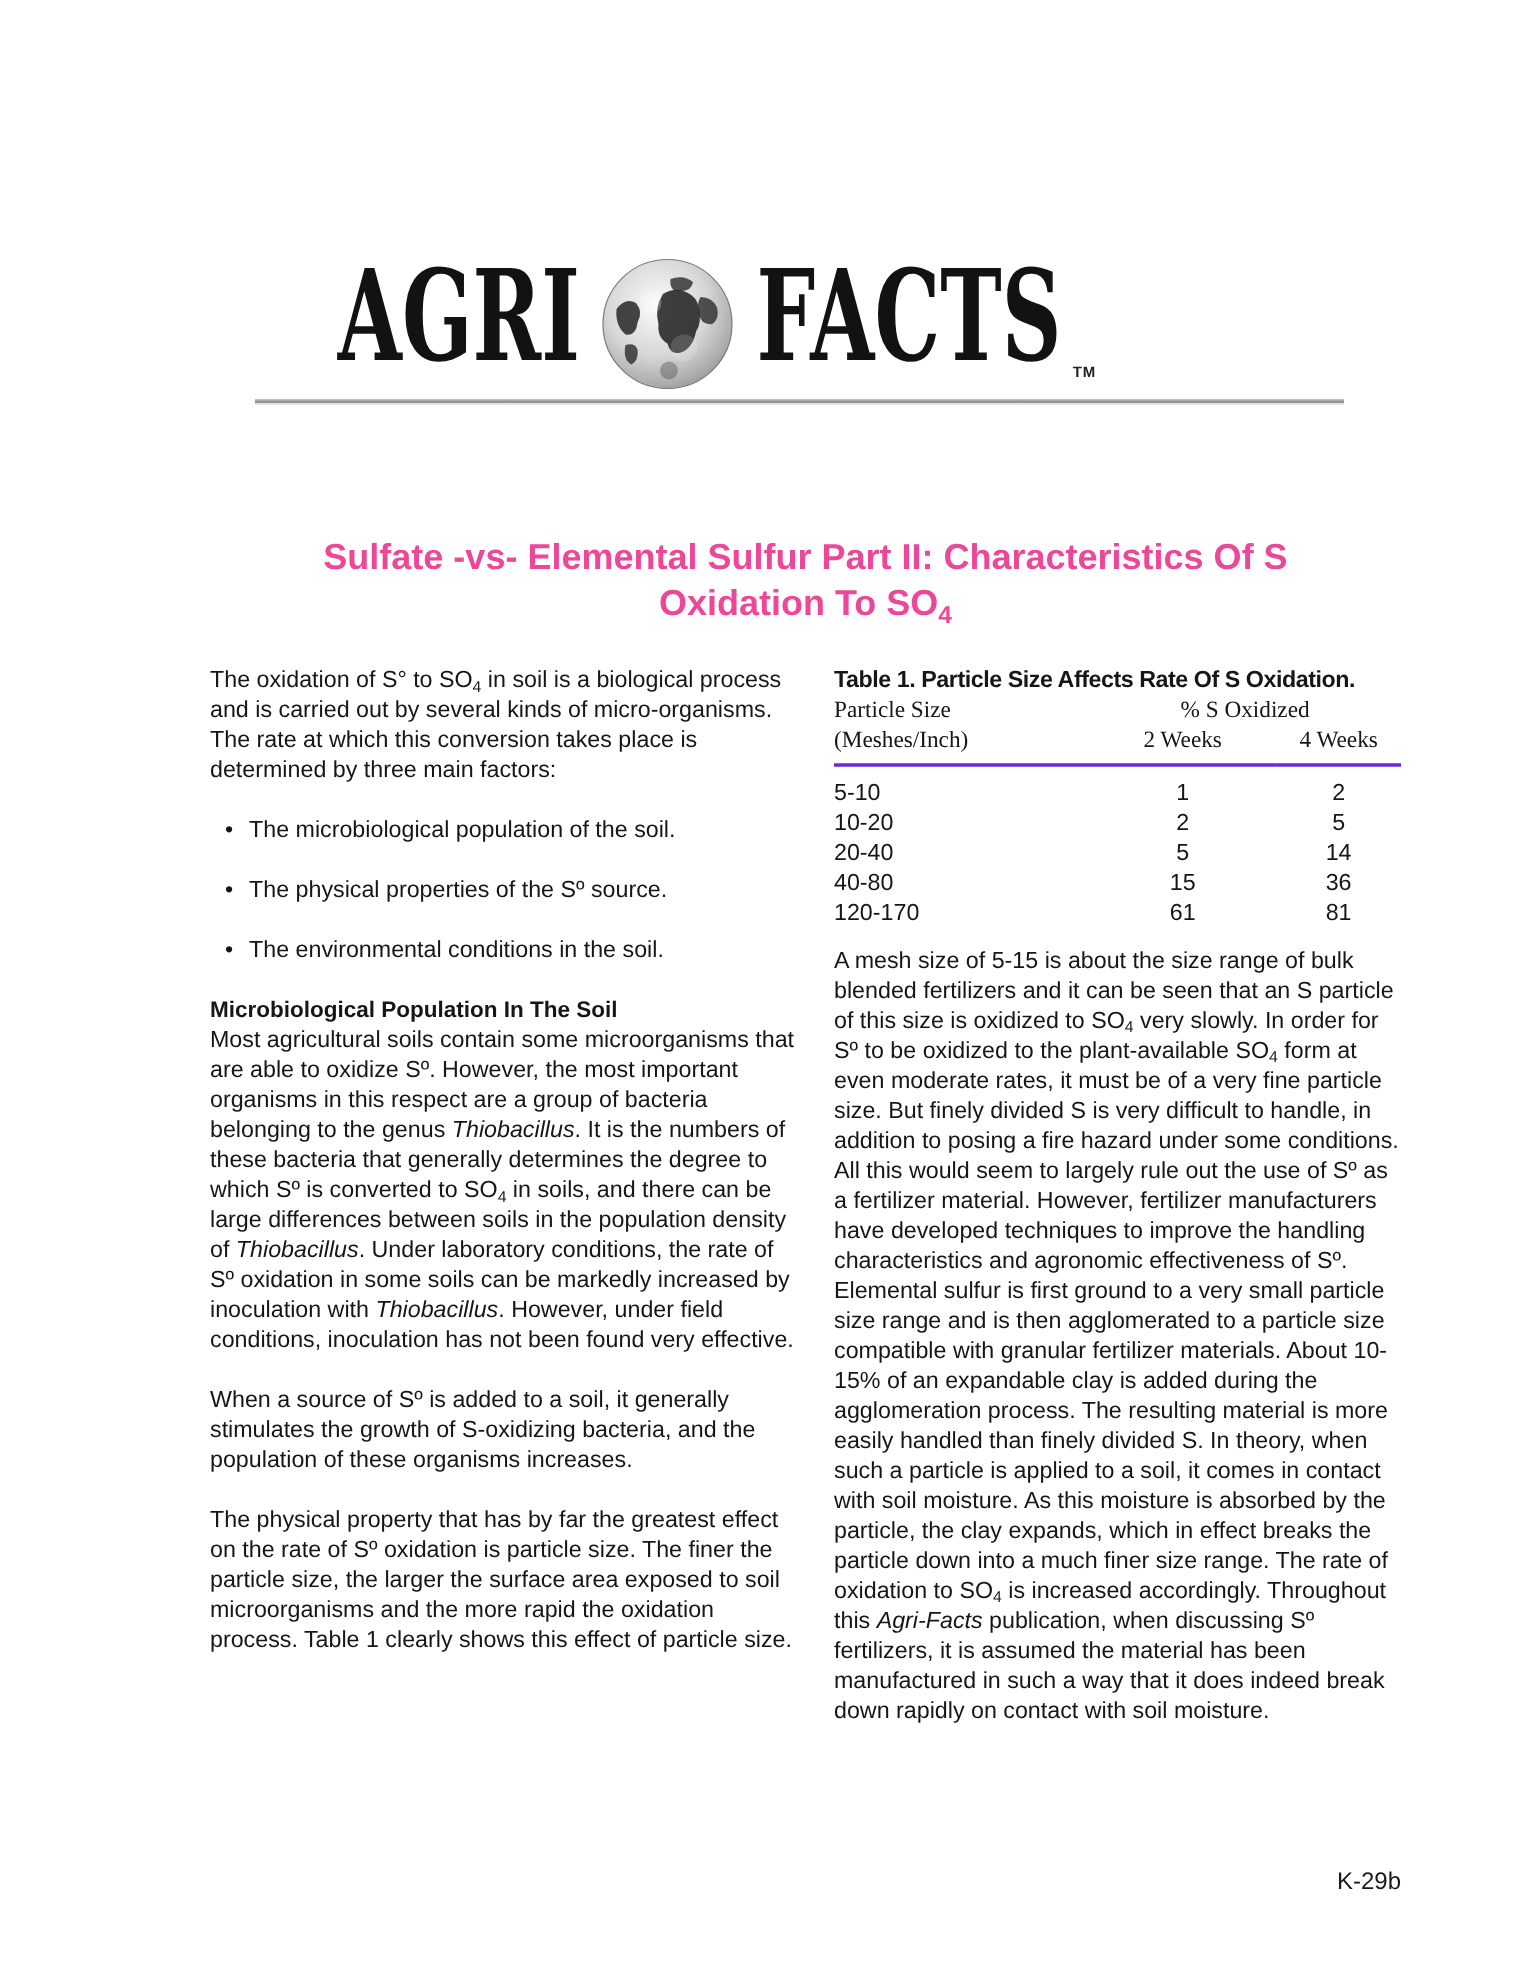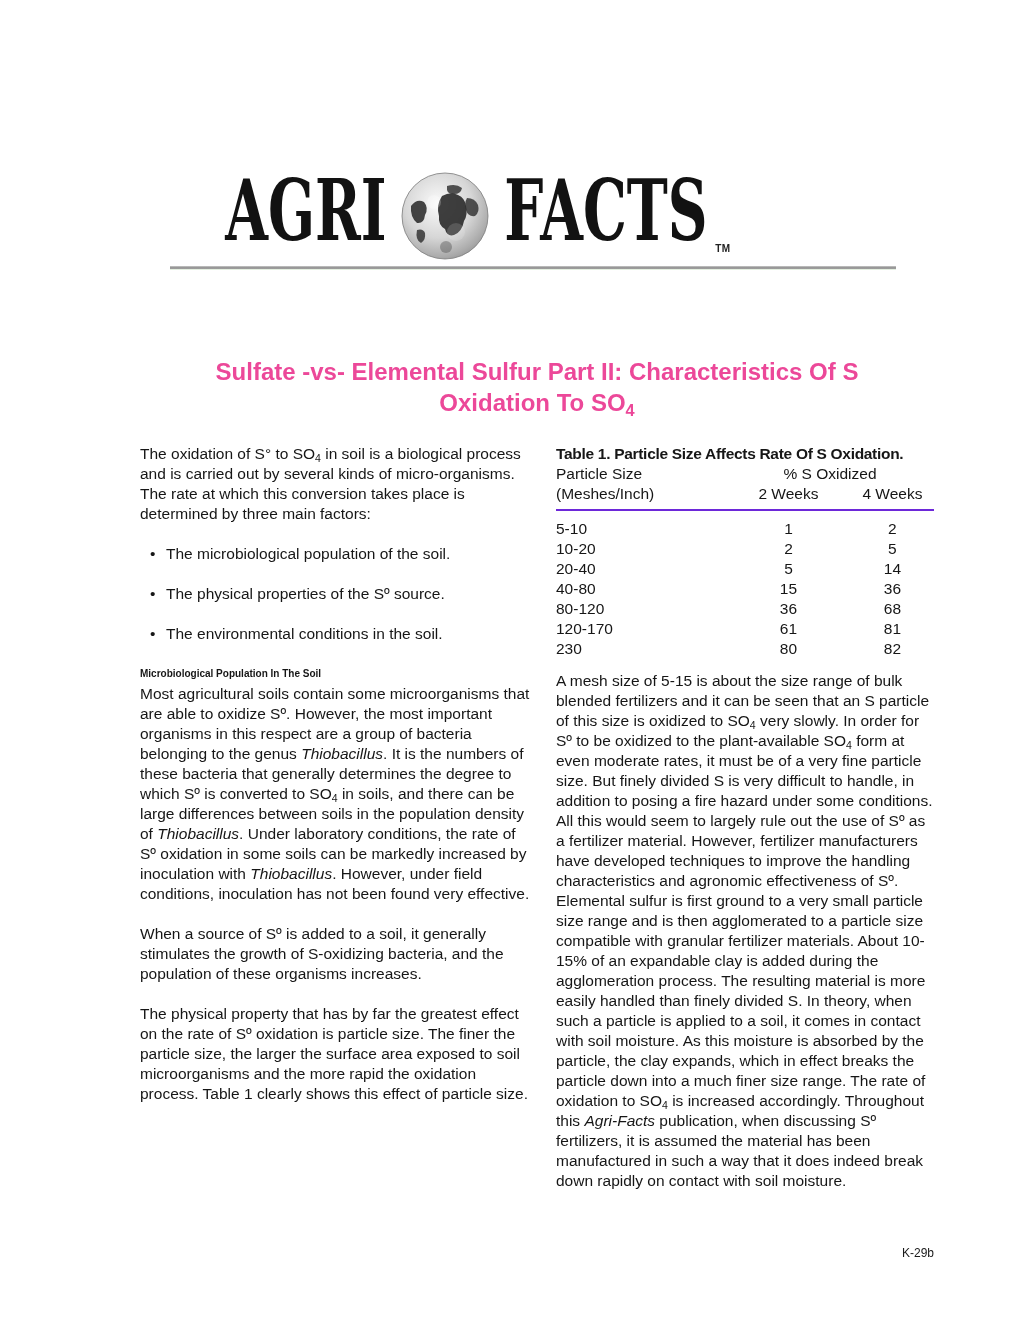--- a/index.html
+++ b/index.html
@@ -53,34 +53,34 @@
   .seg-sub { font-size:68%; line-height:0; position:relative; top:0.28em; }
 
   .bullets { list-style:none; margin:0 0 20px 0; padding:0; }
   .bullets li { position:relative; padding-left:26px; margin:0 0 20px 0; }
   .bullets li .dot { position:absolute; left:10px; top:0; }
 
   
   .table-title { font-weight:bold; margin:0; white-space:nowrap; letter-spacing:-0.3px; }
   table.stable { width:100%; border-collapse:collapse; table-layout:fixed; }
   table.stable col.g1 { width:45%; } table.stable col.g2 { width:33%; } table.stable col.g3 { width:22%; }
-  table.stable th { font-weight:normal; padding:0; height:20px; }
+  table.stable th { font-weight:normal; padding:0; height:20px;font-family:Liberation Serif, serif; }
   table.stable td { padding:0; height:20px; }
   table.stable .hl { text-align:left; }
   table.stable .hc { text-align:center; }
   table.stable thead tr.sub th { border-bottom:2px solid #6d28d9; padding-bottom:5px; }
   table.stable tbody tr:first-child td { padding-top:8px; }
   table.stable td.c0 { text-align:left; }
   table.stable td.c1, table.stable td.c2 { text-align:center; }
   .after-table { margin-top:12px; }
 
   
   .footer-row {
     position:absolute; top:1246px; left:140px; width:794px;
-    text-align:right; font-size:12px; color:#1a1a1a;
+    text-align:right; font-size:16px; color:#1a1a1a;
   }
 </style>
 </head>
 <body>
 
 <div class="page">
 
   <div class="logo-row">
     <span class="logo-word left">AGRI</span>
     <svg class="globe" viewBox="0 0 88 88" xmlns="http://www.w3.org/2000/svg">
@@ -129,21 +129,21 @@
         <li>
           <span class="dot">•</span>
           <span>The physical properties of the Sº source.</span>
         </li>
         <li>
           <span class="dot">•</span>
           <span>The environmental conditions in the soil.</span>
         </li>
       </ul>
 
-      <h2 class="sec-heading" style="font-size:10px;">Microbiological Population In The Soil</h2>
+      <h2 class="sec-heading" style="font-size:15px;">Microbiological Population In The Soil</h2>
       <p class="para"><span>Most agricultural soils contain some microorganisms that are able to oxidize Sº. However, the most important organisms in this respect are a group of bacteria belonging to the genus </span><span class="seg-i">Thiobacillus</span><span>. It is the numbers of these bacteria that generally determines the degree to which Sº is converted to SO</span><span class="seg-sub">4</span><span> in soils, and there can be large differences between soils in the population density of </span><span class="seg-i">Thiobacillus</span><span>. Under laboratory conditions, the rate of Sº oxidation in some soils can be markedly increased by inoculation with </span><span class="seg-i">Thiobacillus</span><span>. However, under field conditions, inoculation has not been found very effective.</span></p>
 
       <p class="para">When a source of Sº is added to a soil, it generally stimulates the growth of S-oxidizing bacteria, and the population of these organisms increases.</p>
 
       <p class="para">The physical property that has by far the greatest effect on the rate of Sº oxidation is particle size. The finer the particle size, the larger the surface area exposed to soil microorganisms and the more rapid the oxidation process. Table 1 clearly shows this effect of particle size.</p>
     </div>
 
     <div class="col-right">
       <p class="table-title">Table 1. Particle Size Affects Rate Of S Oxidation.</p>
       <table class="stable">
@@ -178,34 +178,24 @@
               <td class="c0">20-40</td>
               <td class="c1">5</td>
               <td class="c2">14</td>
             </tr>
             <tr>
               <td class="c0">40-80</td>
               <td class="c1">15</td>
               <td class="c2">36</td>
             </tr>
             <tr>
-              <td class="c0">80-120</td>
-              <td class="c1">36</td>
-              <td class="c2">68</td>
-            </tr>
-            <tr>
               <td class="c0">120-170</td>
               <td class="c1">61</td>
               <td class="c2">81</td>
             </tr>
-            <tr>
-              <td class="c0">230</td>
-              <td class="c1">80</td>
-              <td class="c2">82</td>
-            </tr>
           </tbody>
       </table>
 
       <p class="para after-table"><span>A mesh size of 5-15 is about the size range of bulk blended fertilizers and it can be seen that an S particle of this size is oxidized to SO</span><span class="seg-sub">4</span><span> very slowly. In order for Sº to be oxidized to the plant-available SO</span><span class="seg-sub">4</span><span> form at even moderate rates, it must be of a very fine particle size. But finely divided S is very difficult to handle, in addition to posing a fire hazard under some conditions. All this would seem to largely rule out the use of Sº as a fertilizer material. However, fertilizer manufacturers have developed techniques to improve the handling characteristics and agronomic effectiveness of Sº. Elemental sulfur is first ground to a very small particle size range and is then agglomerated to a particle size compatible with granular fertilizer materials. About 10-15% of an expandable clay is added during the agglomeration process. The resulting material is more easily handled than finely divided S. In theory, when such a particle is applied to a soil, it comes in contact with soil moisture. As this moisture is absorbed by the particle, the clay expands, which in effect breaks the particle down into a much finer size range. The rate of oxidation to SO</span><span class="seg-sub">4</span><span> is increased accordingly. Throughout this </span><span class="seg-i">Agri-Facts</span><span> publication, when discussing Sº fertilizers, it is assumed the material has been manufactured in such a way that it does indeed break down rapidly on contact with soil moisture.</span></p>
     </div>
 
   </div>
 
   <div class="footer-row">
     <span>K-29b</span>

